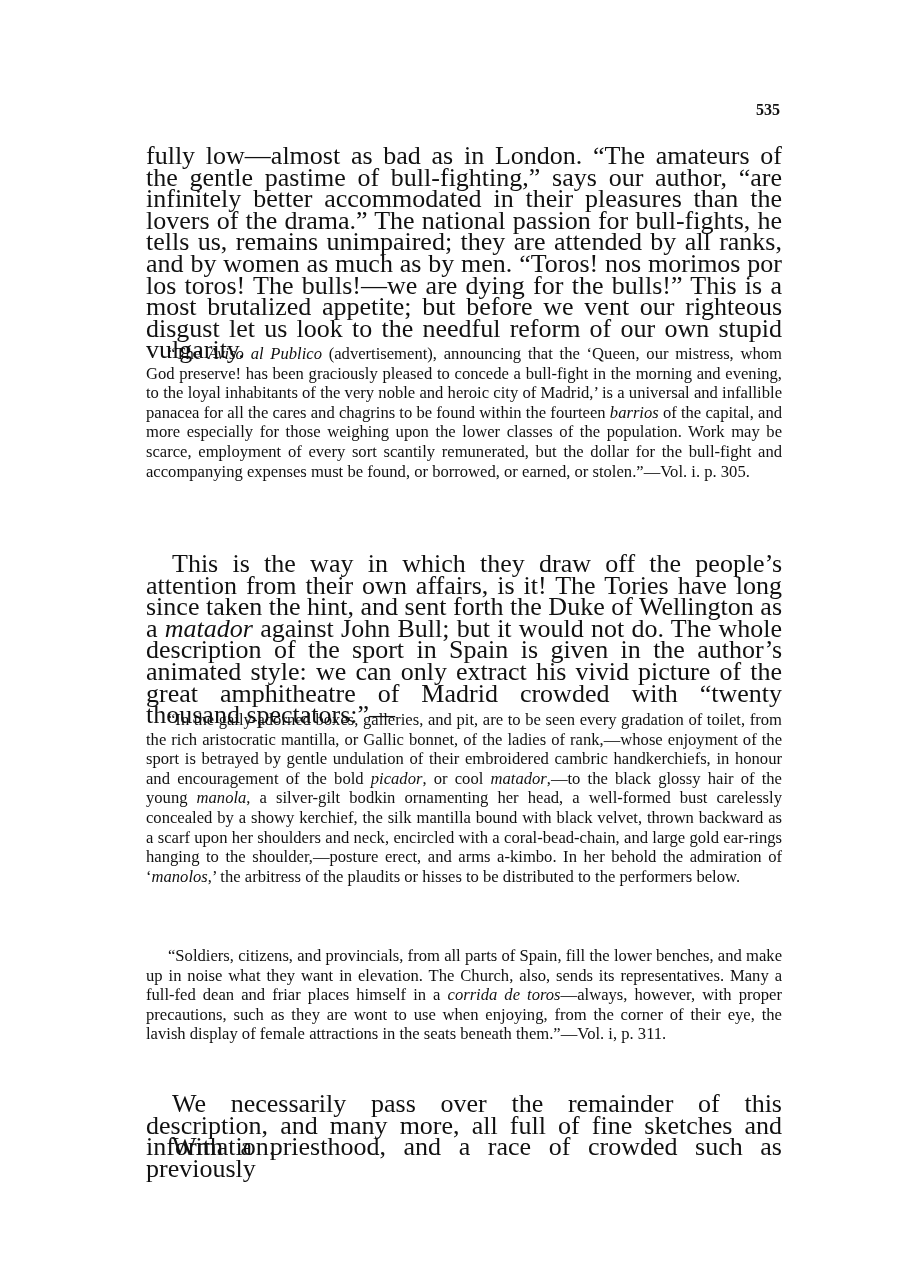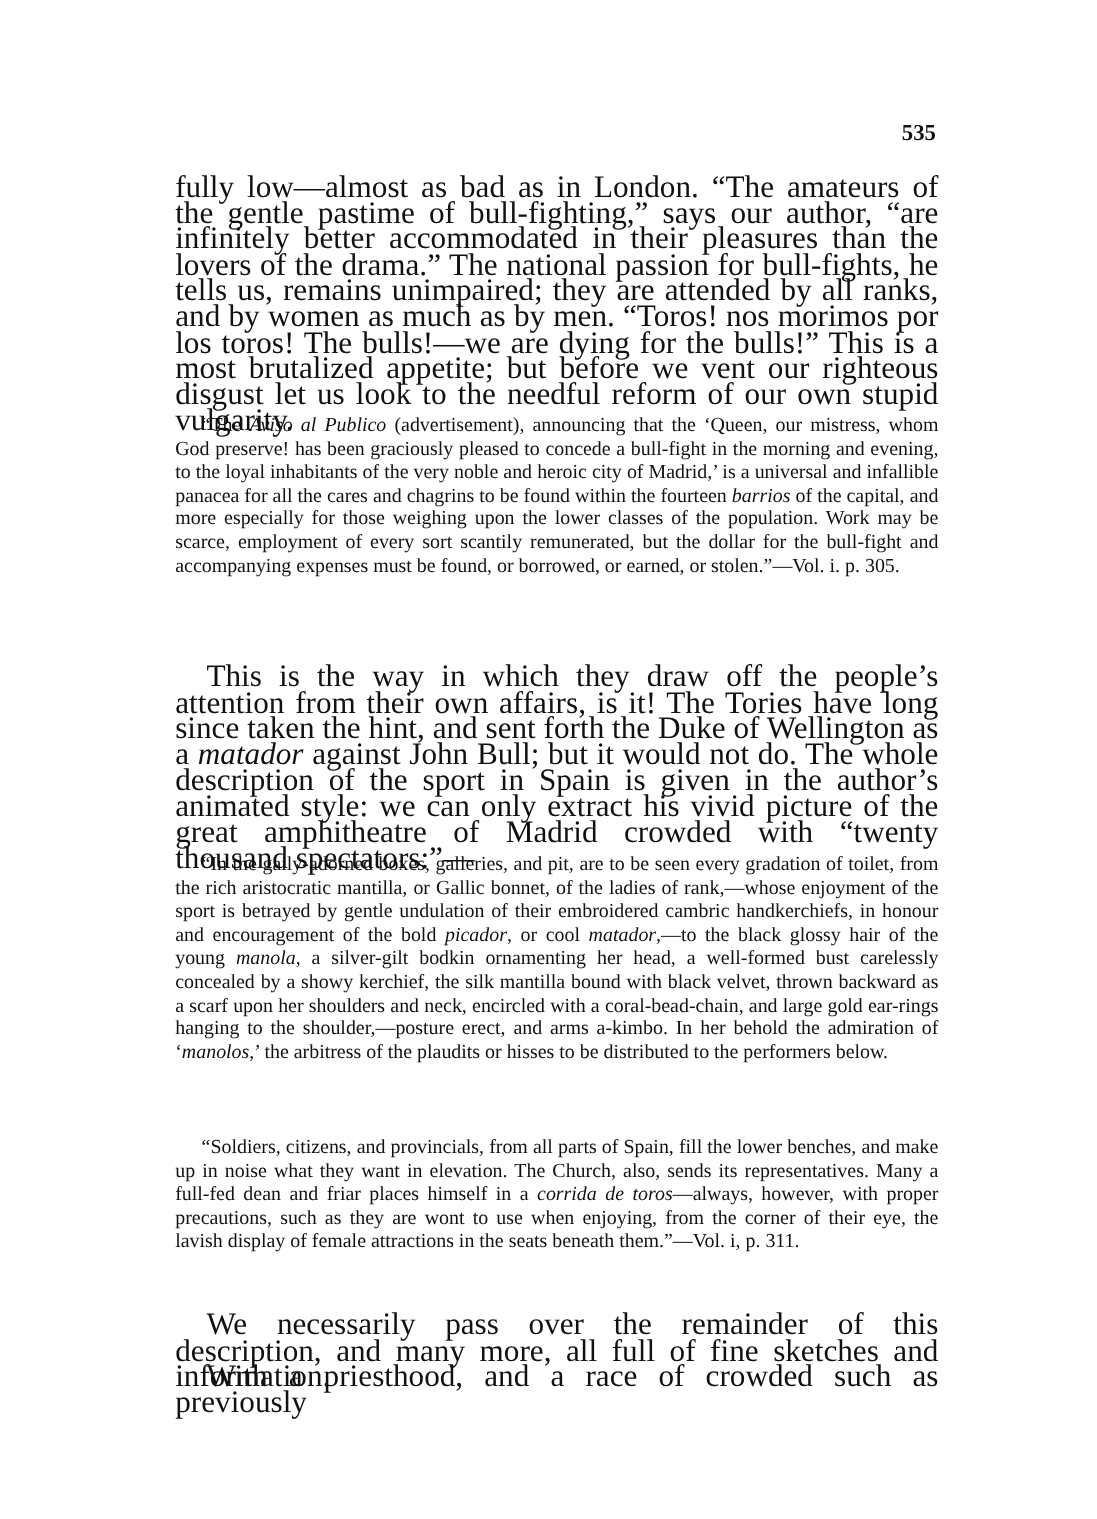--- a/index.html
+++ b/index.html
@@ -2,21 +2,21 @@
 <html><head>
 <meta charset="utf-8">
 <style>
   html, body { margin:0; padding:0; background:#ffffff; }
   body { width:914px; height:1266px; position:relative; overflow:hidden;
          font-family:"Liberation Serif","DejaVu Serif",serif; color:#111; }
   .page { position:absolute; left:146px; top:0; width:636px; }
   .running-head { position:absolute; top:101px; left:0; width:636px; height:26px; }
   .running-title { position:absolute; left:0; right:0; text-align:center;
                    font-style:italic; font-weight:bold; font-size:20px; }
-  .page-number { position:absolute; right:2px; font-weight:bold; font-size:19px; }
+  .page-number { position:absolute; right:2px; font-weight:bold; font-size:16px; }
   .body-para { position:absolute; left:0; width:636px; font-size:26px;
                line-height:21.6px; text-align:justify; margin:0; }
   .quote-para { position:absolute; left:0; width:636px; font-size:16.6px;
                 line-height:19.6px; text-align:justify; margin:0; }
   .indent { text-indent:26px; }
   .quote-indent { text-indent:22px; }
   em { }
 </style>
 </head>
 <body>

